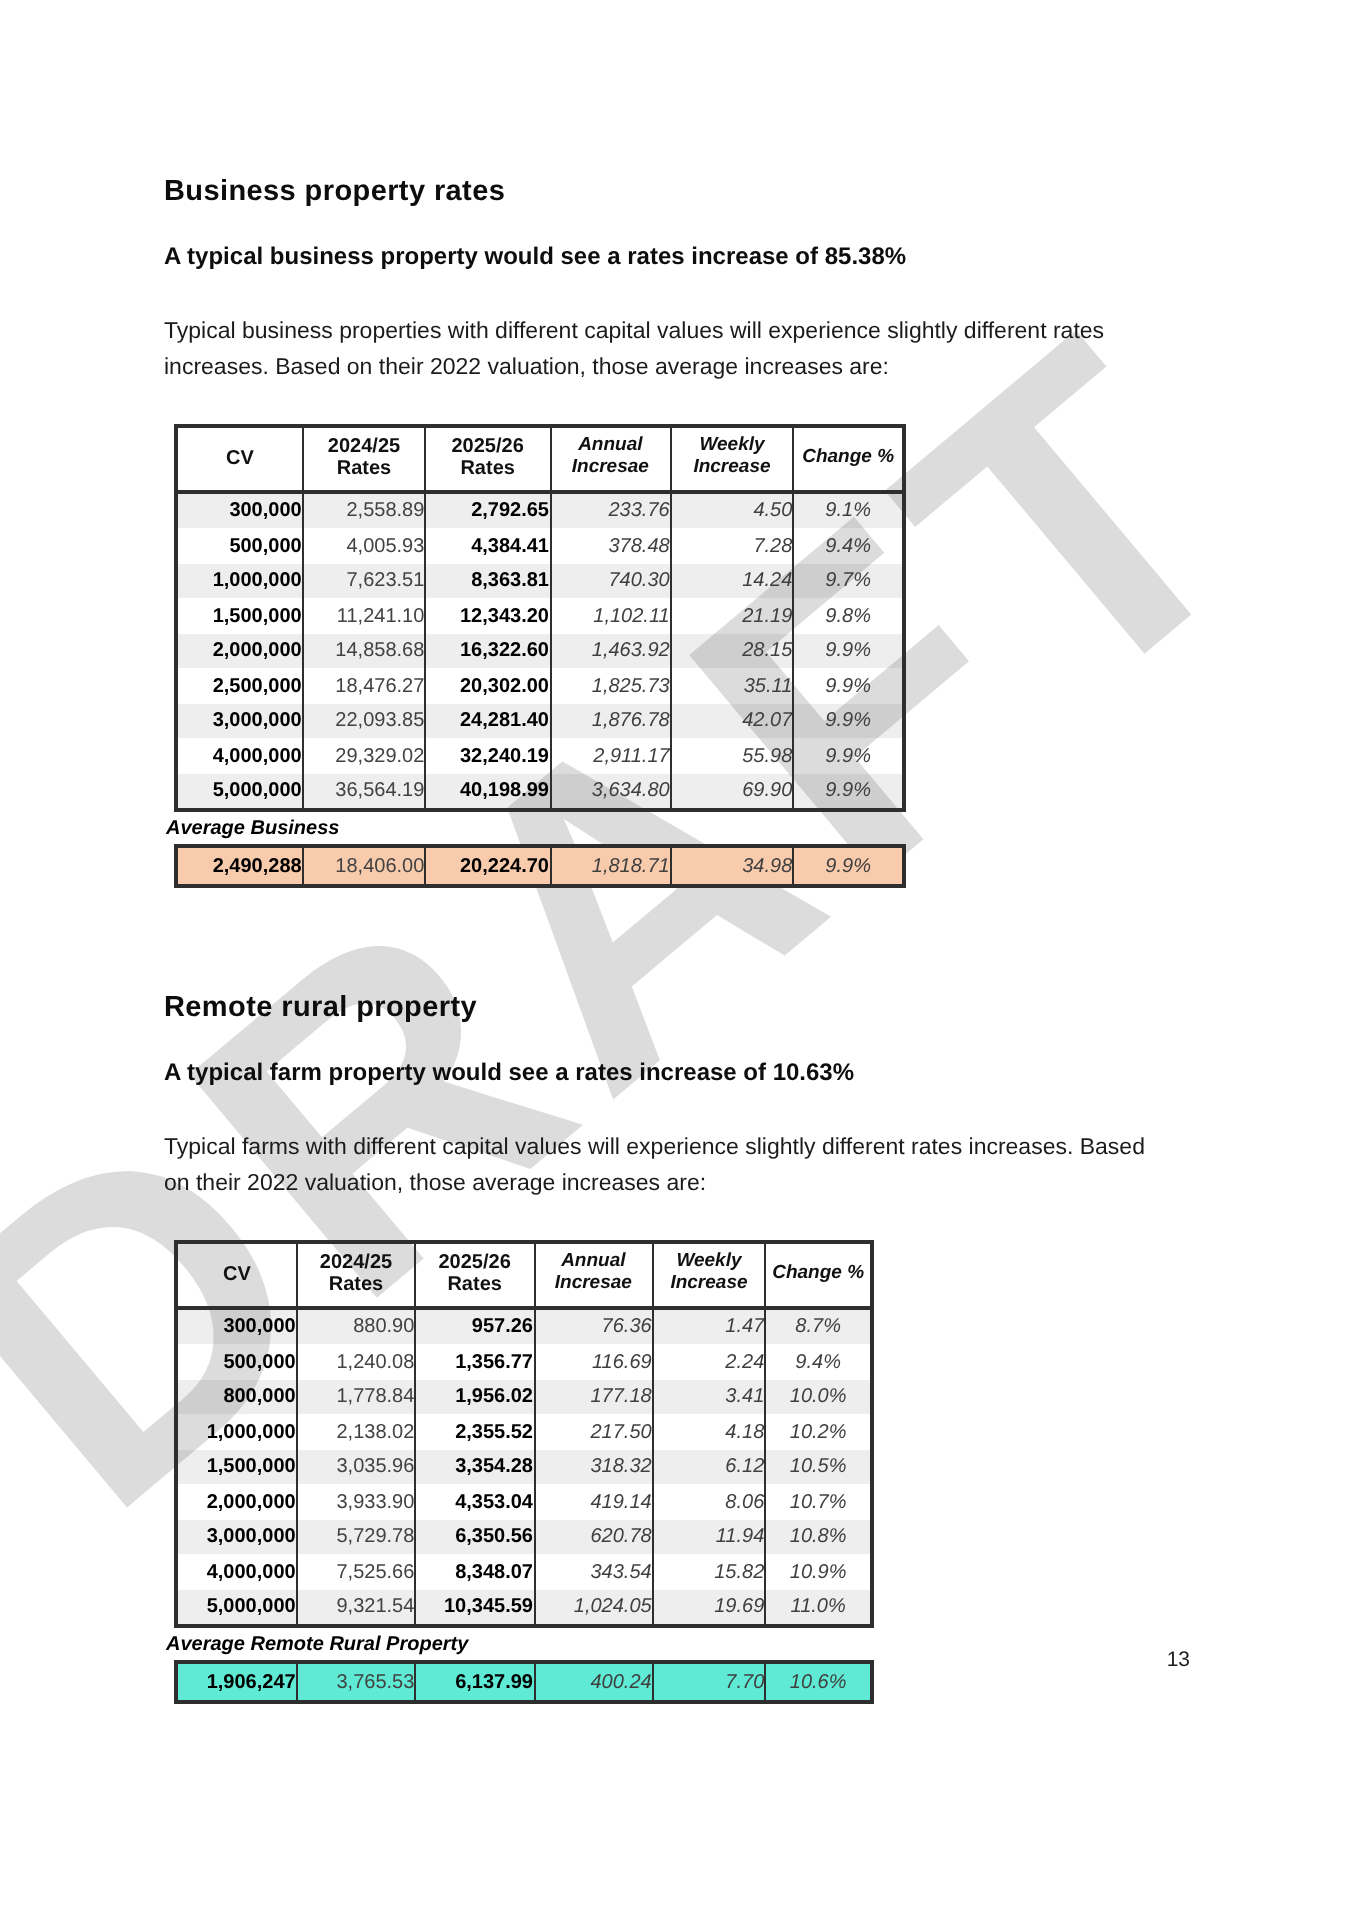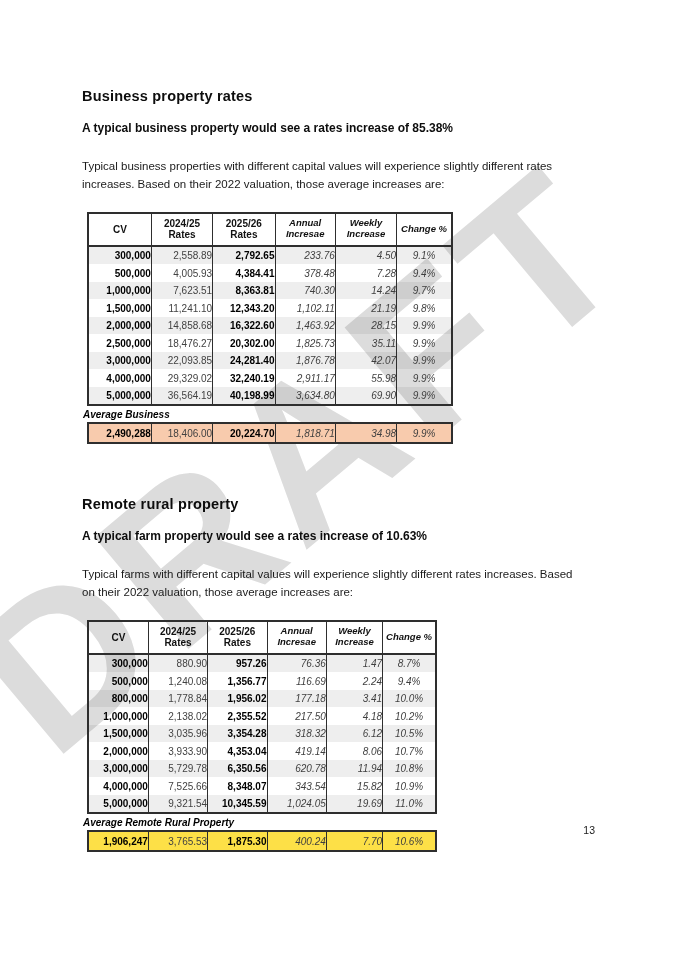--- a/index.html
+++ b/index.html
@@ -65,21 +65,21 @@
   td.c3,td.c4{font-style:italic;text-align:right;padding-right:7px;color:#3f3f3f;}
   td.c5{font-style:italic;text-align:center;color:#3f3f3f;}
 
   .avg-label{
     font-size:10px;font-weight:700;font-style:italic;
     margin:3px 0 2px 1px;color:#000;
   }
   table.avg{margin-top:0;}
   table.avg tbody tr:nth-child(odd){background:transparent;}
   table.avg.orange tbody tr{background:#f8cbad;}
-  table.avg.green tbody tr{background:#fde047;}
+  table.avg.green tbody tr{background:#5eead4;}
 
   .section2{margin-top:52px;}
   .page-number{
     position:absolute;right:80px;top:824px;
     font-size:10.5px;color:#1b1b1b;z-index:1;
   }
 </style>
 </head>
 <body>
 
@@ -359,21 +359,21 @@
             <col style="width:59px">
             <col style="width:59px">
           <col style="width:59px">
             <col style="width:56px">
             <col style="width:53px">
         </colgroup>
         <tbody>
             <tr>
               <td class="c0">1,906,247</td>
               <td class="c1">3,765.53</td>
-              <td class="c2">1,875.30</td>
+              <td class="c2">6,137.99</td>
               <td class="c3">400.24</td>
               <td class="c4">7.70</td>
               <td class="c5">10.6%</td>
             </tr>
           </tbody>
       </table>
     </section>
 
   </div>
 

